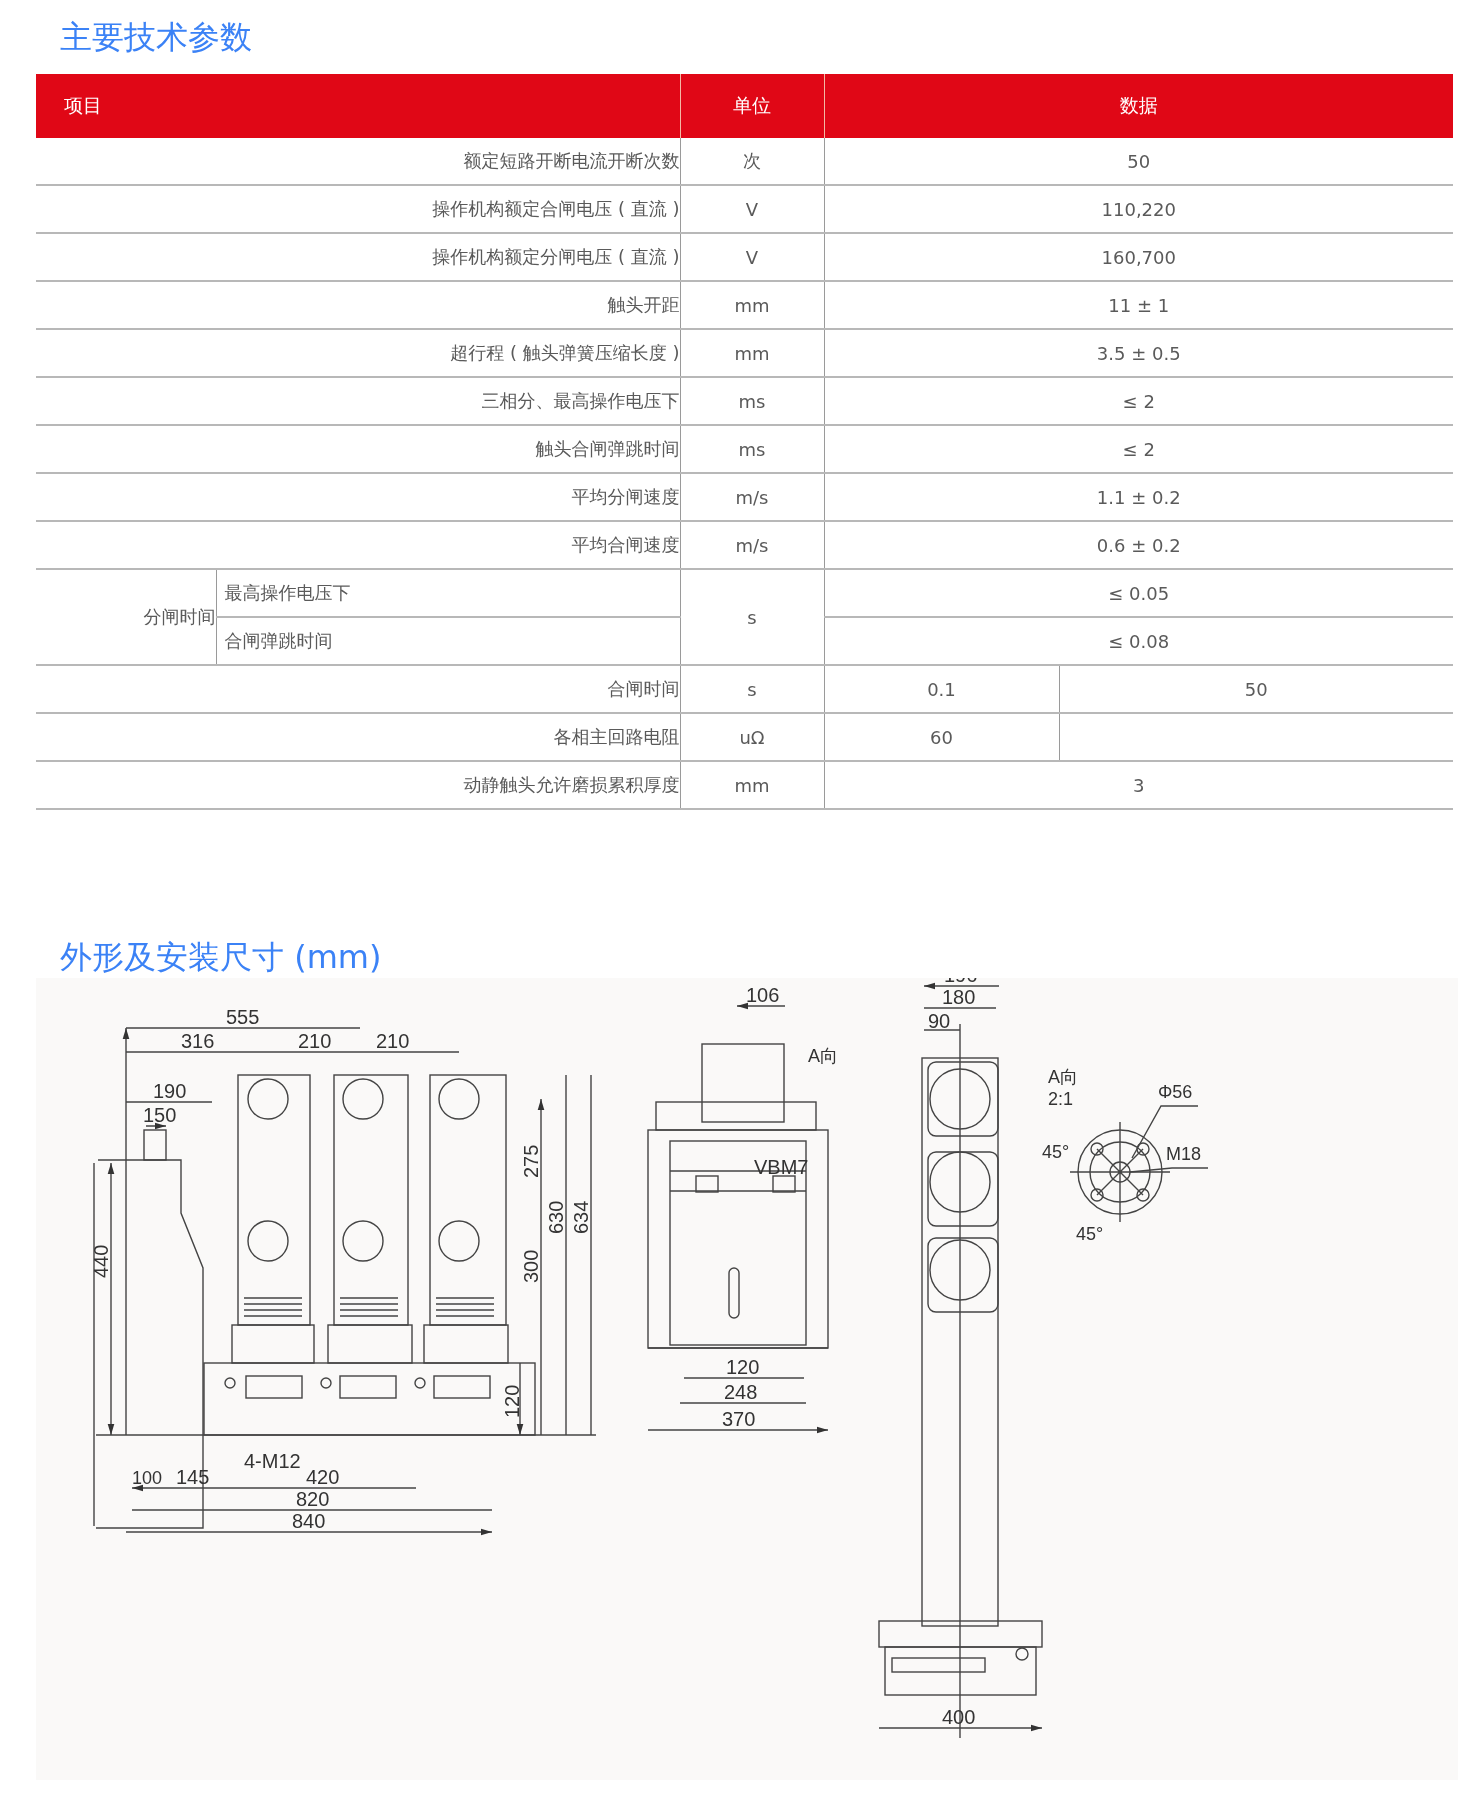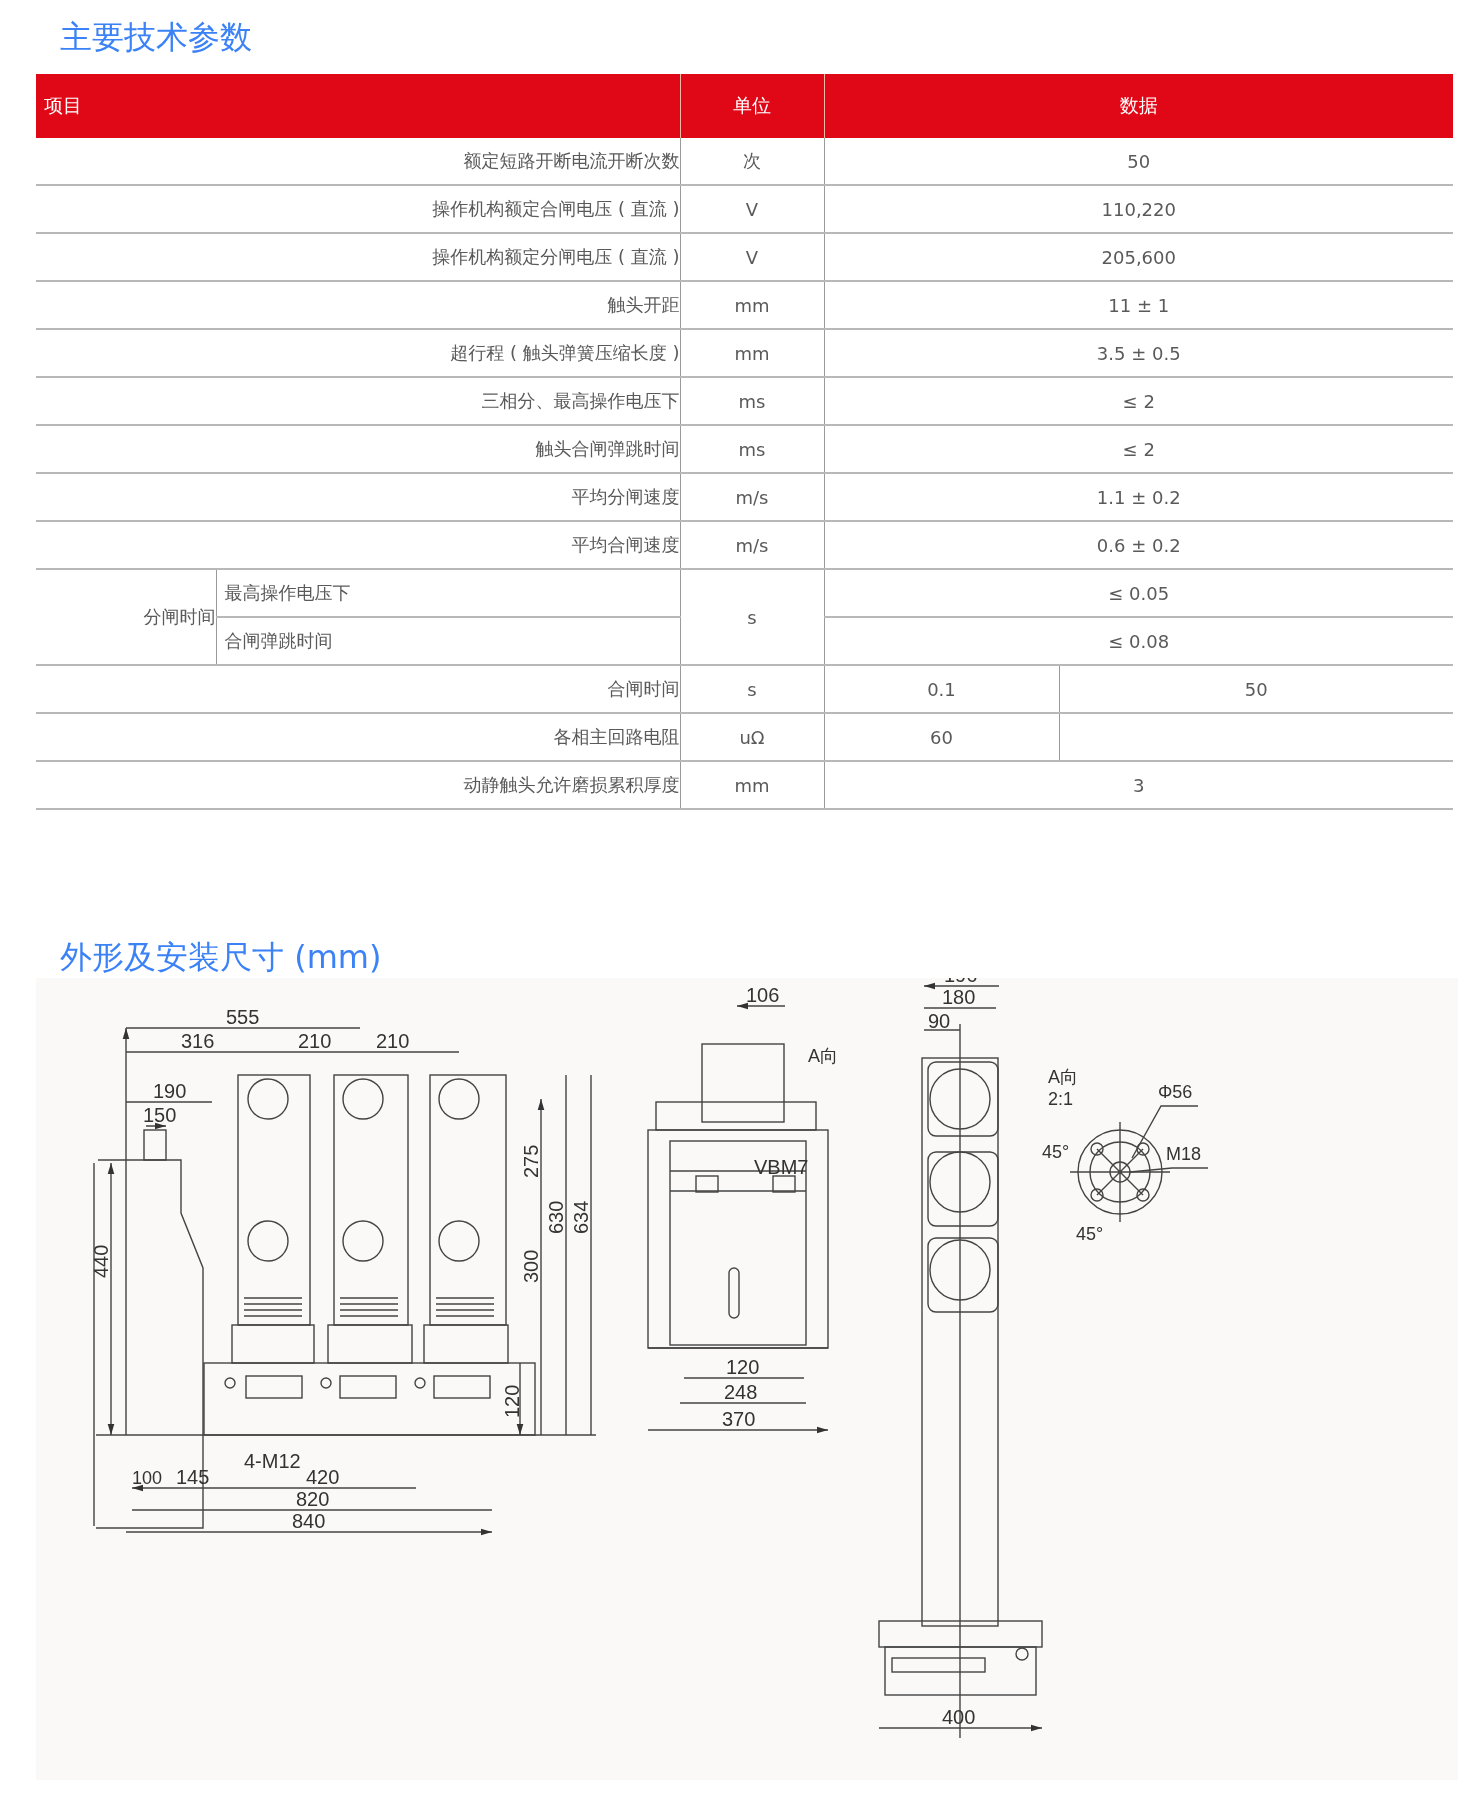--- a/index.html
+++ b/index.html
@@ -3,21 +3,21 @@
 <meta charset="utf-8">
 <style>
   html, body { margin:0; padding:0; background:#ffffff; }
   body { width:1478px; height:1800px; position:relative; font-family:"DejaVu Sans","Liberation Sans",sans-serif; color:#555; overflow:hidden; }
   .section-title { position:absolute; left:36px; color:#3b82f6; font-size:32px; letter-spacing:0px; font-weight:normal;margin-left:24px; }
   #title1 { top:16px; }
   #title2 { top:936px;text-align:center; }
   table.spec { position:absolute; left:36px; top:74px; width:1417px; border-collapse:collapse; table-layout:fixed; font-size:18px; color:#5a5a5a; }
   table.spec th { background:#e00716; color:#ffffff; font-weight:normal; height:62px; font-size:19px; border-right:1px solid #f3b9a4; }
   table.spec th:last-child { border-right:none; }
-  table.spec th.h-item { text-align:left; padding-left:8px; }
+  table.spec th.h-item { text-align:left; padding-left:28px; }
   table.spec td { height:46px; border-bottom:2px solid #b8b8b8; border-right:1px solid #9a9a9a; padding:0; }
   table.spec td:last-child { border-right:none;margin-top:32px; }
   table.spec td.item { text-align:right; padding-left:16px; }
   table.spec td.sub { text-align:left; padding-left:8px; }
   table.spec td.c { text-align:center; }
   .drawing-panel { position:absolute; left:36px; top:978px; width:1422px; height:802px; background:#faf9f8; }
   .drawing-panel svg { position:absolute; left:0; top:0; }
   .dimtxt { font-family:"Liberation Sans","DejaVu Sans",sans-serif; font-size:20px; fill:#333; }
 </style>
 </head>
@@ -47,21 +47,21 @@
       <td class="c" colspan="2">50</td>
     </tr>
     <tr>
       <td class="item" colspan="2">操作机构额定合闸电压 ( 直流 )</td>
       <td class="c">V</td>
       <td class="c" colspan="2">110,220</td>
     </tr>
     <tr>
       <td class="item" colspan="2">操作机构额定分闸电压 ( 直流 )</td>
       <td class="c">V</td>
-      <td class="c" colspan="2">205,600</td>
+      <td class="c" colspan="2">160,700</td>
     </tr>
     <tr>
       <td class="item" colspan="2">触头开距</td>
       <td class="c">mm</td>
       <td class="c" colspan="2">11 ± 1</td>
     </tr>
     <tr>
       <td class="item" colspan="2">超行程 ( 触头弹簧压缩长度 )</td>
       <td class="c">mm</td>
       <td class="c" colspan="2">3.5 ± 0.5</td>

